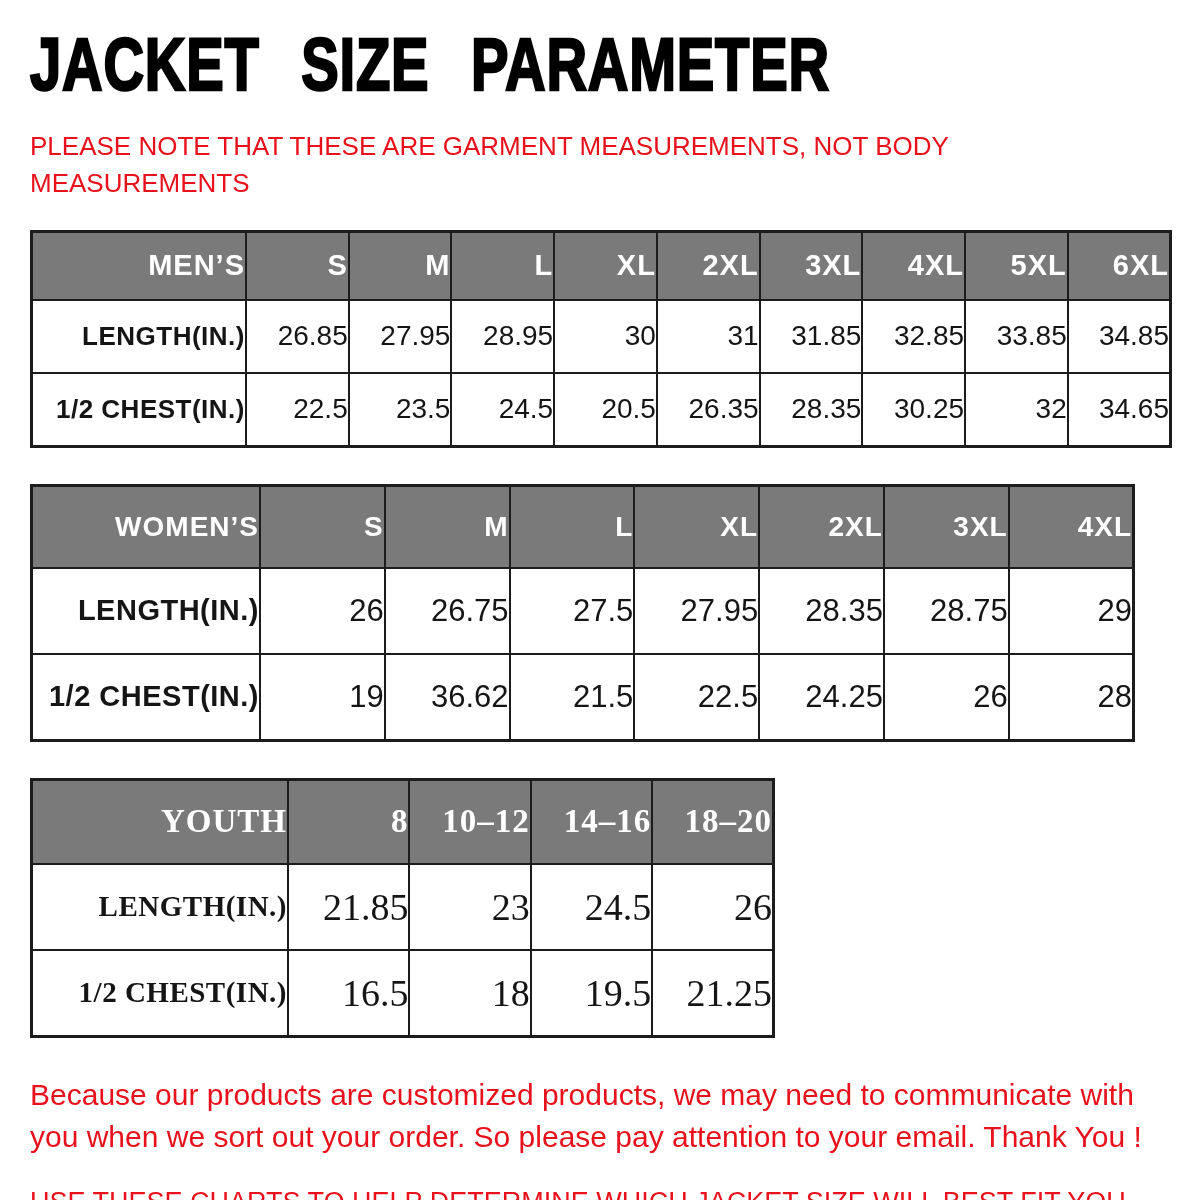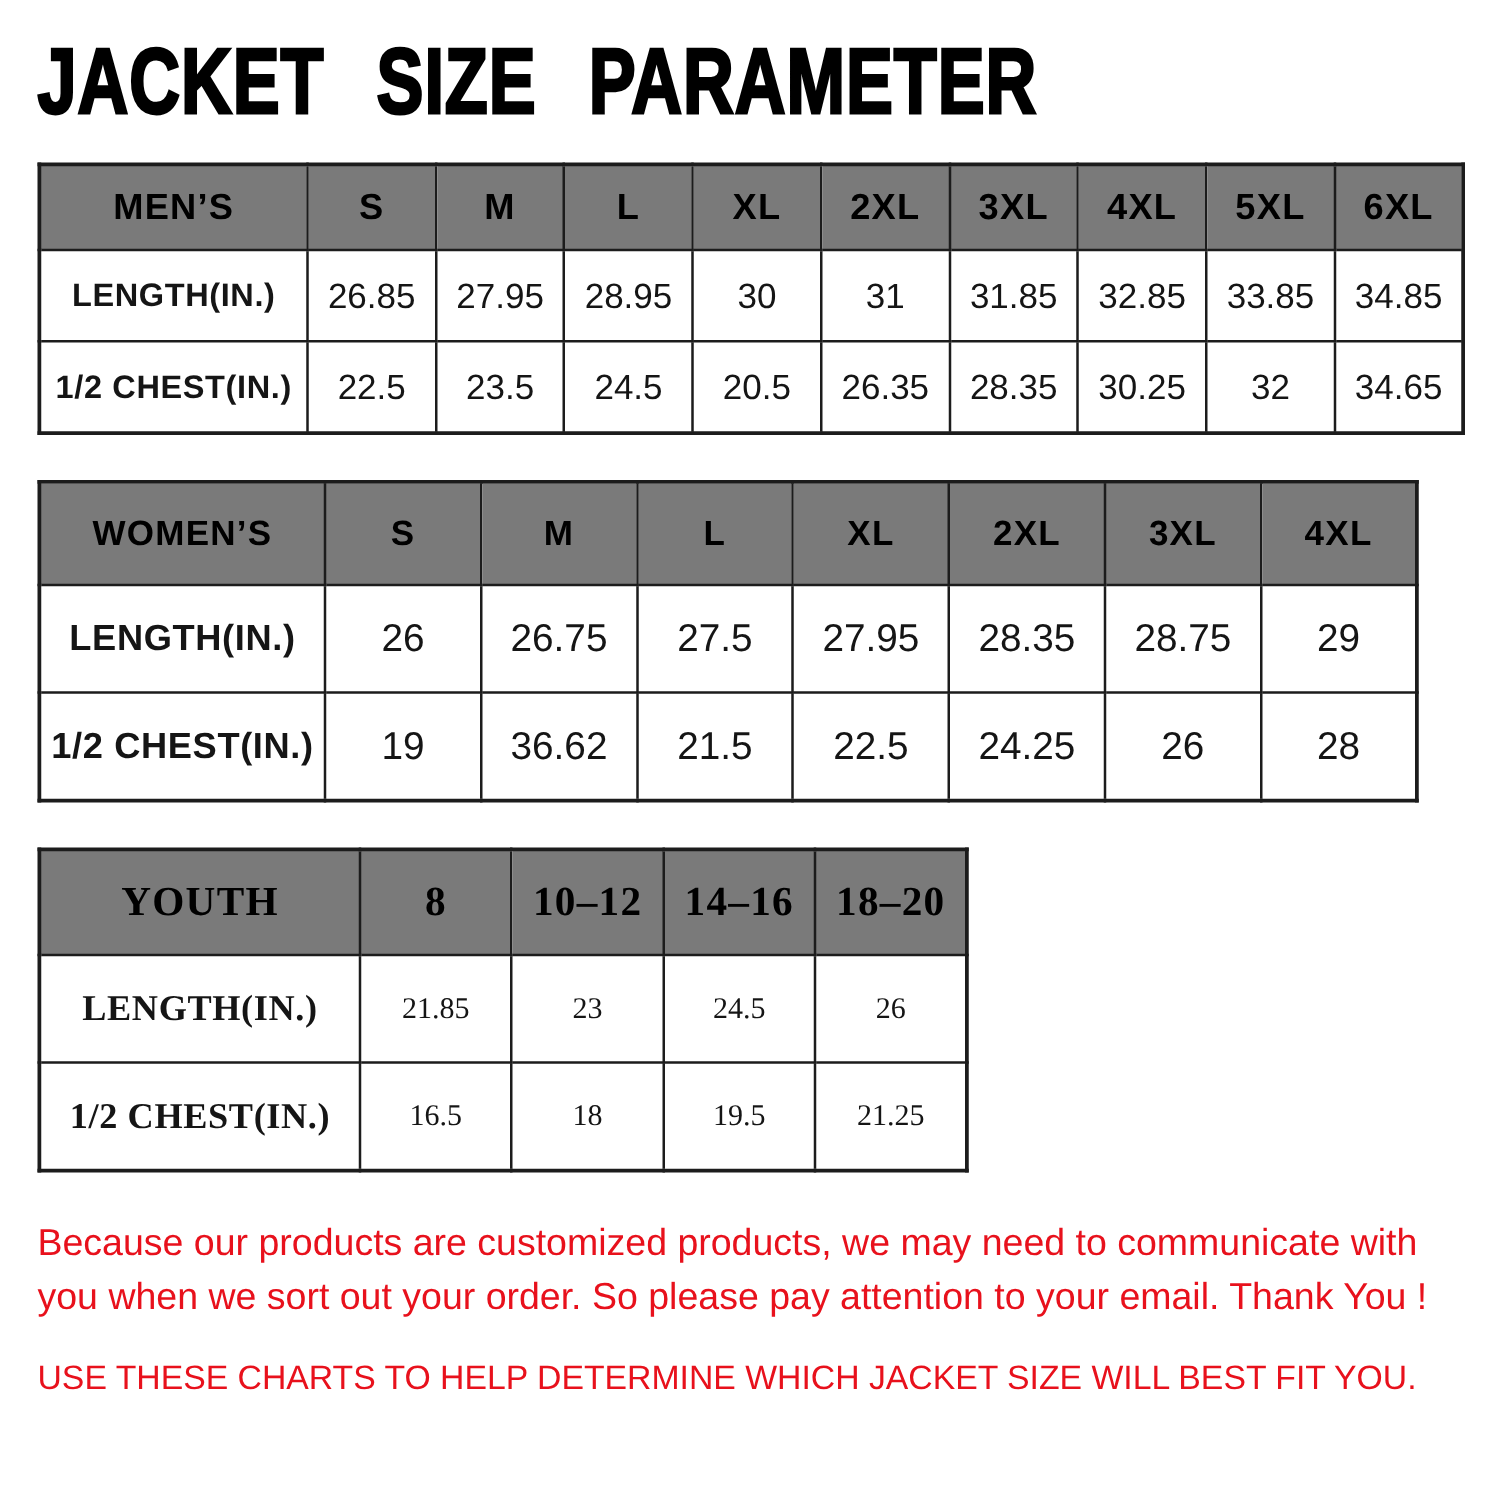--- a/index.html
+++ b/index.html
@@ -18,39 +18,39 @@
   }
 
   .note{
     margin:26px 0 0 0;max-width:955px;
     font-size:26px;line-height:1.42;font-weight:400;
     color:var(--red);
   }
 
   .tbl table{border-collapse:collapse;table-layout:fixed;width:100%;border:3px solid #1c1c1c;}
   .tbl th,.tbl td{border:2px solid #1c1c1c;text-align:center;vertical-align:middle;padding:0;overflow:hidden;}
-  .tbl thead th{background:#7a7a7a;color:#000000;font-weight:700;}
-  .tbl td{color:#151515;}
+  .tbl thead th{background:#7a7a7a;color:#ffffff;font-weight:700;text-align:right;}
+  .tbl td{color:#151515;text-align:right;}
   .tbl td.lbl{font-weight:700;}
 
   .mens{width:1142px;margin-top:28px;}
   .mens thead th{height:66px;font-size:29px;letter-spacing:1px;}
   .mens tbody td{height:71px;font-size:28px;}
   .mens .lbl{width:212px;}
   .mens tbody td.lbl{font-size:26px;letter-spacing:0.5px;}
 
   .womens{width:1105px;margin-top:36px;}
   .womens thead th{height:80px;font-size:28px;letter-spacing:1px;}
   .womens tbody td{height:84px;font-size:31px;}
   .womens .lbl{width:226px;}
   .womens tbody td.lbl{font-size:29px;letter-spacing:0.5px;}
 
   .youth{width:745px;margin-top:36px;font-family:Liberation Serif, serif;}
   .youth thead th{height:82px;font-size:33px;letter-spacing:1px;}
-  .youth tbody td{height:84px;font-size:24px;}
+  .youth tbody td{height:84px;font-size:38px;}
   .youth .lbl{width:254px;}
   .youth tbody td.lbl{font-size:29px;letter-spacing:0.5px;}
 
   .footer-para{
     margin:36px 0 0 0;max-width:1160px;
     font-size:30px;line-height:1.42;font-weight:400;
     color:var(--red);
   }
   .footer-cta{
     margin:26px 0 0 0;max-width:1160px;
@@ -58,20 +58,21 @@
     color:var(--red);
   }
 </style>
 </head>
 <body style="--red: #e8111c;">
 
 <div class="page">
 
   <h1 class="title">JACKET SIZE PARAMETER</h1>
 
+  <p class="note">PLEASE NOTE THAT THESE ARE GARMENT MEASUREMENTS, NOT BODY MEASUREMENTS</p>
 
   <div class="tbl mens">
       <table>
         <thead>
           <tr>
             <th class="lbl">MEN’S</th>
             <th>S</th>
             <th>M</th>
             <th>L</th>
             <th>XL</th>

